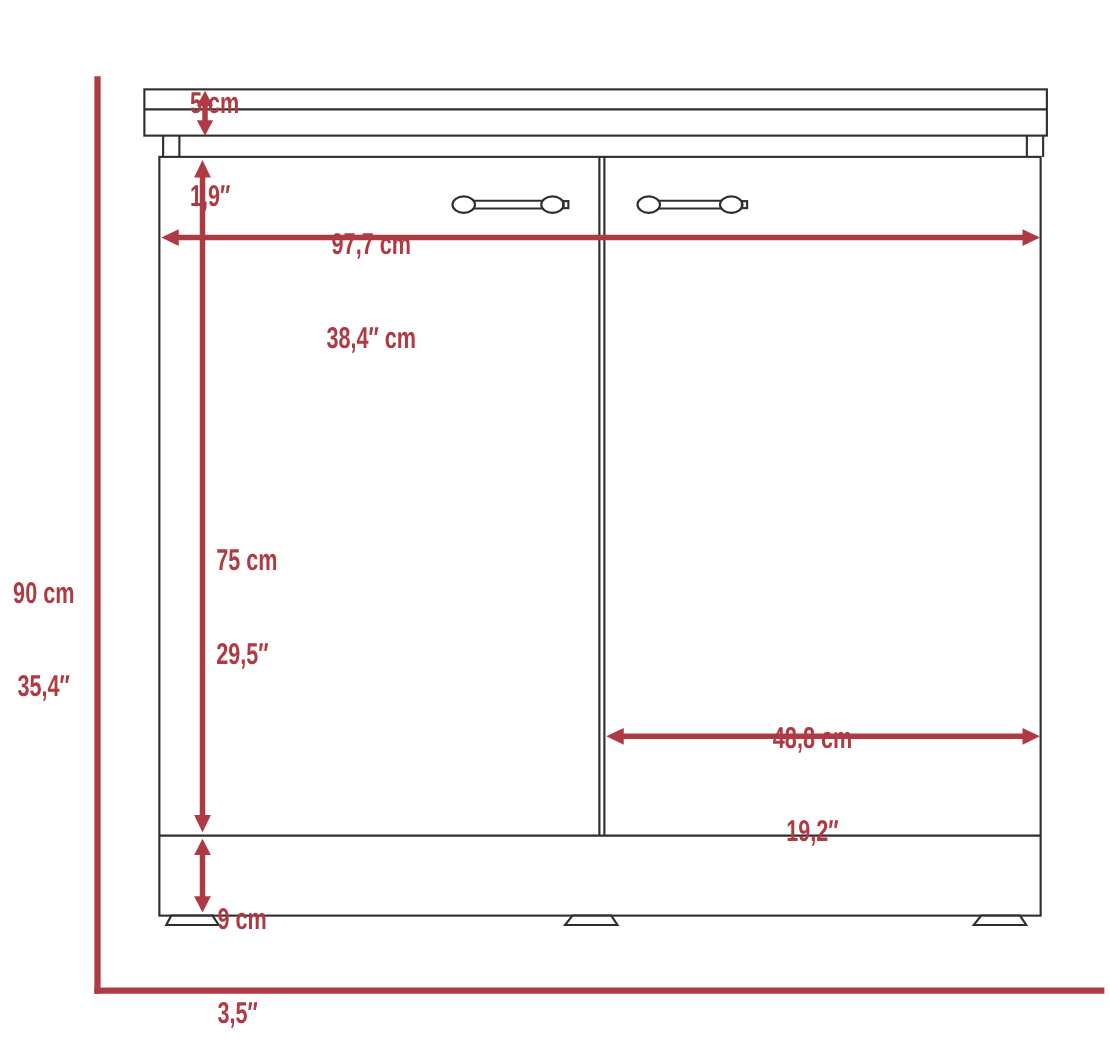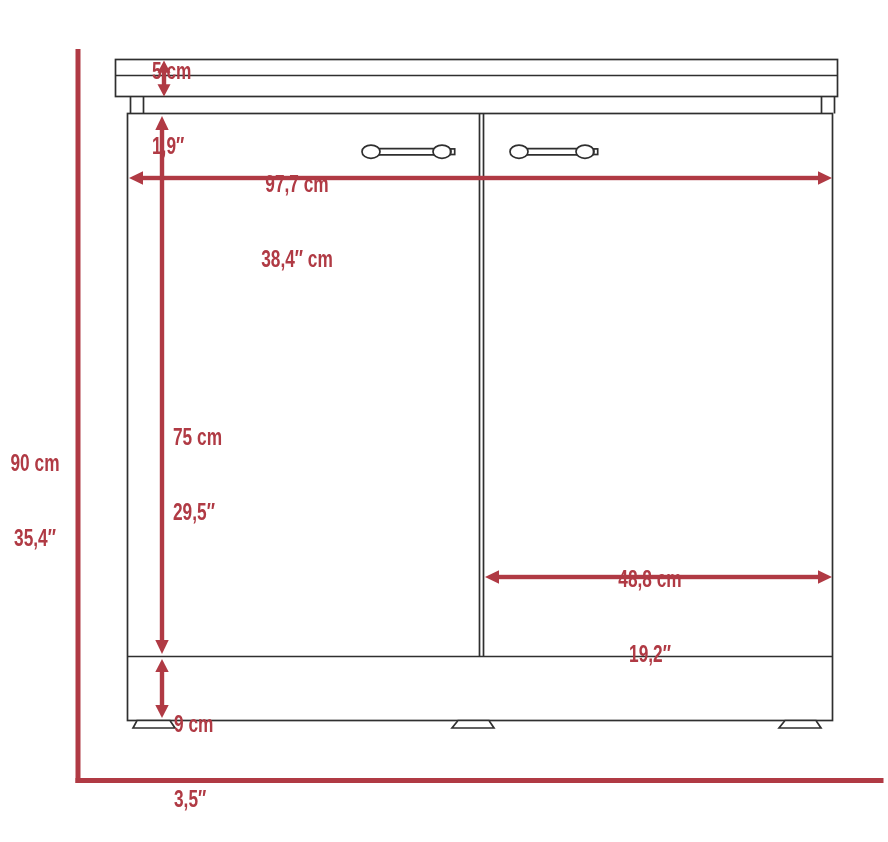--- a/index.html
+++ b/index.html
@@ -3,21 +3,21 @@
 <meta charset="utf-8">
 <style>
   html,body{margin:0;padding:0;}
   body{
     width:888px;height:842px;
     background:#ffffff;
     font-family:"Liberation Sans", sans-serif;
     position:relative;
     overflow:hidden;
   }
-  .stage{position:absolute;left:0;top:4px;width:888px;height:609px;}
+  .stage{position:absolute;left:0;top:16px;width:888px;height:609px;}
   svg{position:absolute;left:0;top:0;}
   .dim-label{
     position:absolute;
     color:#b03a44;
     font-weight:700;
     font-size:24px;
     line-height:25px;
     white-space:pre;
     letter-spacing:0;
   }

